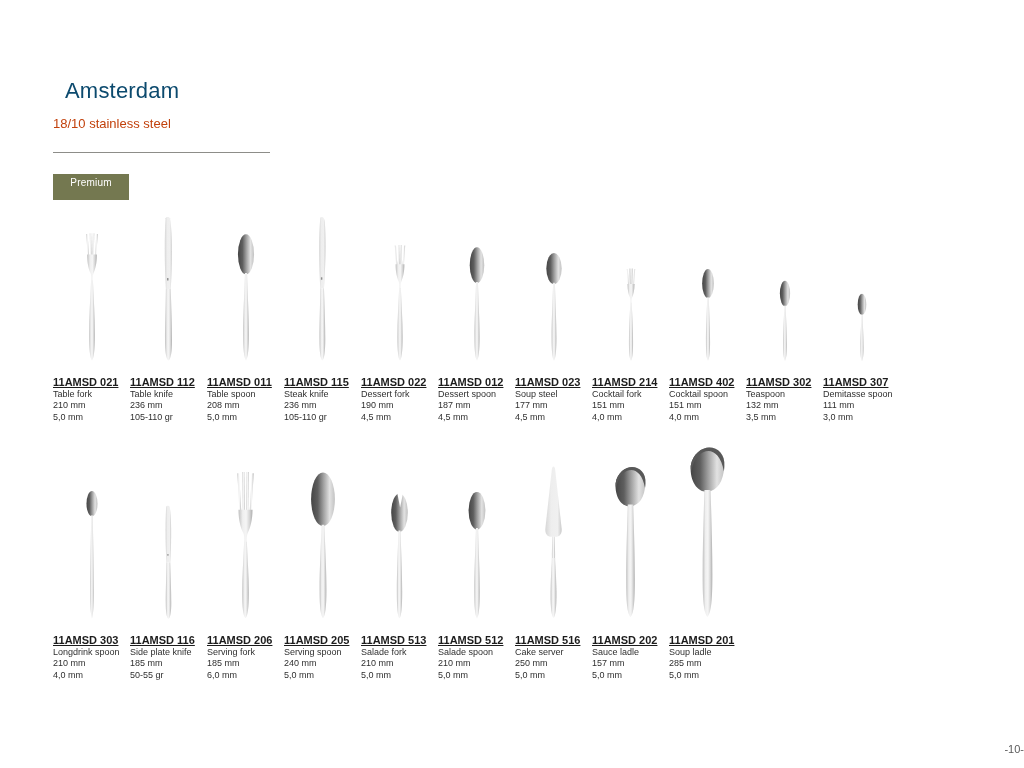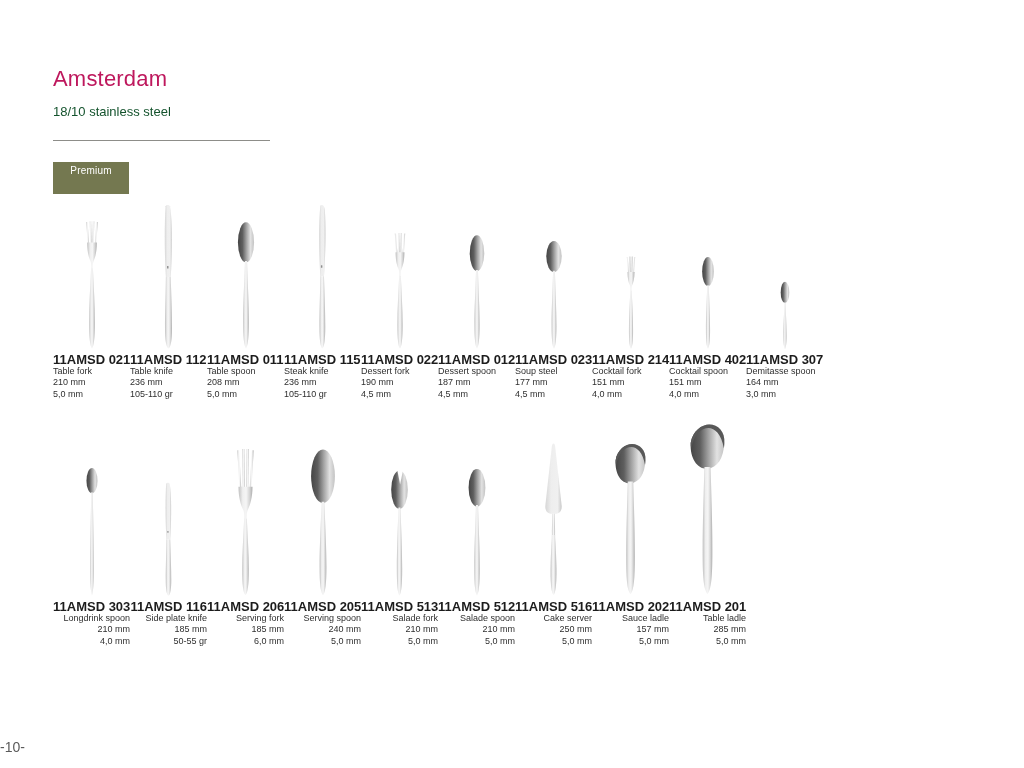--- a/index.html
+++ b/index.html
@@ -1,37 +1,37 @@
 <!DOCTYPE html>
 <html><head>
 <meta charset="utf-8">
 <style>
   html,body{margin:0;padding:0;}
   body{
     width:1024px;height:768px;background:#ffffff;position:relative;overflow:hidden;
     font-family:"Liberation Sans",sans-serif;color:#1b1b1b;
   }
   .page{padding-left:53px;padding-top:66px;}
-  .title{font-size:22px;font-weight:500;line-height:26px;margin:0;color:#be185d;letter-spacing:0.2px;}
-  .subtitle{font-size:13px;margin-top:12px;color:#14532d;}
+  .title{font-size:22px;font-weight:500;line-height:26px;margin:12px;color:#0c4a6e;letter-spacing:0.2px;}
+  .subtitle{font-size:13px;margin-top:12px;color:#c2410c;}
   .rule{width:217px;border-top:1px solid #8d8d89;margin-top:21px;height:0;}
   .badge-wrap{margin-top:19px;height:17px;}
   .badge{
-    display:inline-block;width:76px;height:32px;line-height:17px;text-align:center;
+    display:inline-block;width:76px;height:26px;line-height:17px;text-align:center;
     color:#ffffff;font-size:10px;letter-spacing:0.2px;
   }
   .row{display:flex;}
   .row-1{margin-top:23px;}
-  .row-2{margin-top:11px;text-align:right;}
+  .row-2{margin-top:11px;}
   .cell{width:77px;flex:0 0 77px;}
   .img{height:150px;display:flex;align-items:flex-end;justify-content:center;}
   .row-2 .img{height:185px;}
-  .code{font-weight:700;font-size:13px;line-height:11.7px;margin-top:4px;color:#1c1c1c;white-space:nowrap;}
+  .code{font-weight:700;font-size:11px;line-height:11.7px;margin-top:15px;color:#1c1c1c;white-space:nowrap;text-decoration:underline;}
   .pname,.plen,.pwt{font-size:9px;line-height:11.7px;color:#2f2f2f;white-space:nowrap;}
-  .pagenum{position:absolute;bottom:13px;left:0;right:0;text-align:left;font-size:14px;color:#5a5a5a;}
+  .pagenum{position:absolute;bottom:13px;left:0;right:0;text-align:right;font-size:11px;color:#5a5a5a;}
   svg{display:block;}
 </style>
 </head>
 <body>
 
 <svg width="0" height="0" style="position:absolute" aria-hidden="true">
   <defs>
     <linearGradient id="g-metal" x1="0" y1="0" x2="1" y2="0">
       <stop offset="0" stop-color="#c0c0c0"></stop>
         <stop offset="0.3" stop-color="#efefef"></stop>
@@ -189,31 +189,43 @@
     <ellipse cx="17" cy="33" rx="12.5" ry="31" fill="url(#g-bowl)"></ellipse>
     <path d="M15.4,62 C14.2,100 12.6,128 12.6,157 C12.6,180 14,193.5 17,197.5 C20,193.5 21.4,180 21.4,157 C21.4,128 19.8,100 18.6,62 Z" fill="url(#g-metal)"></path>
           </svg>
         </div>
     <div class="code">11AMSD 402</div>
     <div class="pname">Cocktail spoon</div>
     <div class="plen">151 mm</div>
     <div class="pwt">4,0 mm</div>
   </div>
 
+  <div class="cell">
+    <div class="img">
+          <svg width="14" height="82" viewBox="0 0 34 200" preserveAspectRatio="xMidYMax meet">
+    <ellipse cx="17" cy="33" rx="12.5" ry="31" fill="url(#g-bowl)"></ellipse>
+    <path d="M15.4,62 C14.2,100 12.6,128 12.6,157 C12.6,180 14,193.5 17,197.5 C20,193.5 21.4,180 21.4,157 C21.4,128 19.8,100 18.6,62 Z" fill="url(#g-metal)"></path>
+          </svg>
+        </div>
+    <div class="code">11AMSD 302</div>
+    <div class="pname">Teaspoon</div>
+    <div class="plen">132 mm</div>
+    <div class="pwt">3,5 mm</div>
+  </div>
 
   <div class="cell">
     <div class="img">
           <svg width="12" height="69" viewBox="0 0 34 200" preserveAspectRatio="xMidYMax meet">
     <ellipse cx="17" cy="33" rx="12.5" ry="31" fill="url(#g-bowl)"></ellipse>
     <path d="M15.4,62 C14.2,100 12.6,128 12.6,157 C12.6,180 14,193.5 17,197.5 C20,193.5 21.4,180 21.4,157 C21.4,128 19.8,100 18.6,62 Z" fill="url(#g-metal)"></path>
           </svg>
         </div>
     <div class="code">11AMSD 307</div>
     <div class="pname">Demitasse spoon</div>
-    <div class="plen">164 mm</div>
+    <div class="plen">111 mm</div>
     <div class="pwt">3,0 mm</div>
   </div>
 </section>
   <section class="row row-2">
   <div class="cell">
     <div class="img">
           <svg width="20" height="130" viewBox="0 0 30 200" preserveAspectRatio="xMidYMax meet">
     <ellipse cx="15" cy="21" rx="8.5" ry="19.5" fill="url(#g-bowl)"></ellipse>
     <path d="M13.8,39 C13.2,80 12.4,120 12.4,155 C12.4,180 13.2,193 15,197.5 C16.8,193 17.6,180 17.6,155 C17.6,120 16.8,80 16.2,39 Z" fill="url(#g-metal)"></path>
           </svg>
@@ -325,20 +337,20 @@
 
   <div class="cell">
     <div class="img">
           <svg width="39" height="177" viewBox="0 0 44 200" preserveAspectRatio="xMidYMax meet">
     <path d="M3,26 C5,12 16,5 24,5 C34,5 42,13 41,26 C40,44 33,54 22,55 C11,56 2,44 3,26 Z" fill="url(#g-bowl)"></path>
     <path d="M3,26 C5,12 16,5 24,5 C34,5 42,13 41,26 C41,28 40.8,30 40.5,32 C38,16 30,9 23,9 C15,9 7,16 3.6,32 C3.2,30 3,28 3,26 Z" fill="#585858"></path>
     <path d="M18.5,53 C17.5,88 16.5,118 16.5,148 C16.5,176 17.5,191 22,196.5 C26.5,191 27.5,176 27.5,148 C27.5,118 26.5,88 25.5,53 Z" fill="url(#g-metal)"></path>
           </svg>
         </div>
     <div class="code">11AMSD 201</div>
-    <div class="pname">Table ladle</div>
+    <div class="pname">Soup ladle</div>
     <div class="plen">285 mm</div>
     <div class="pwt">5,0 mm</div>
   </div>
 </section>
 </div>
 
 <div class="pagenum">-10-</div>
 
 </body></html>

